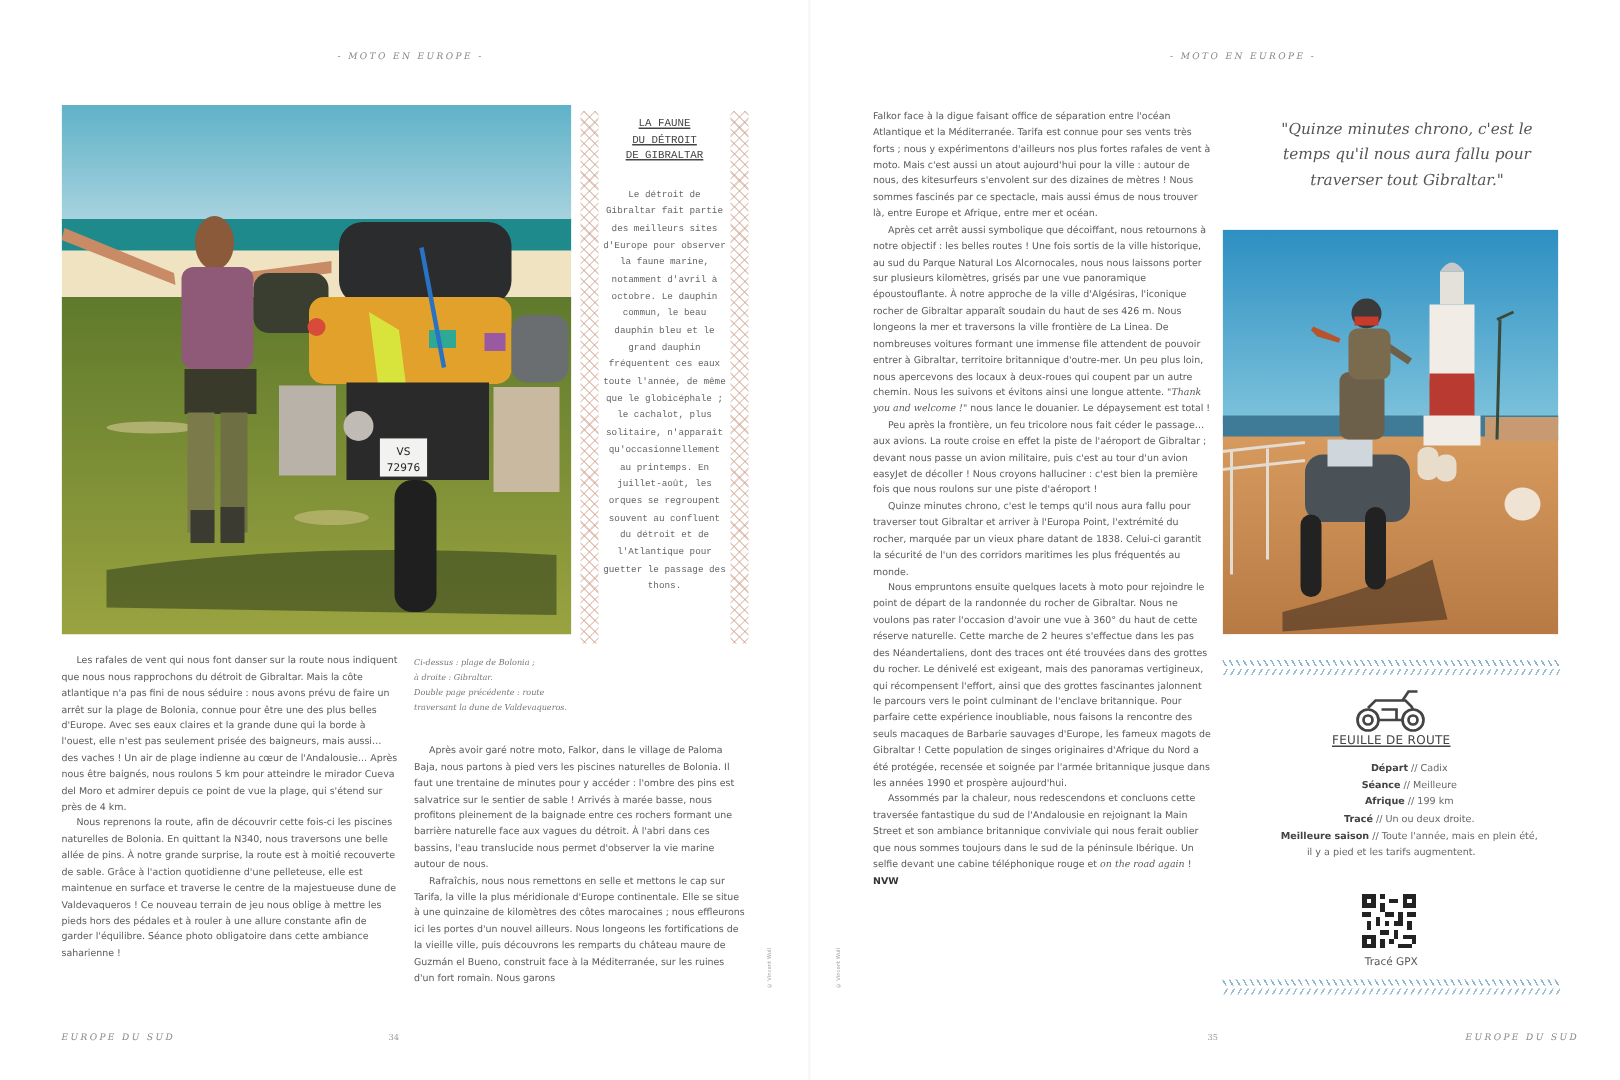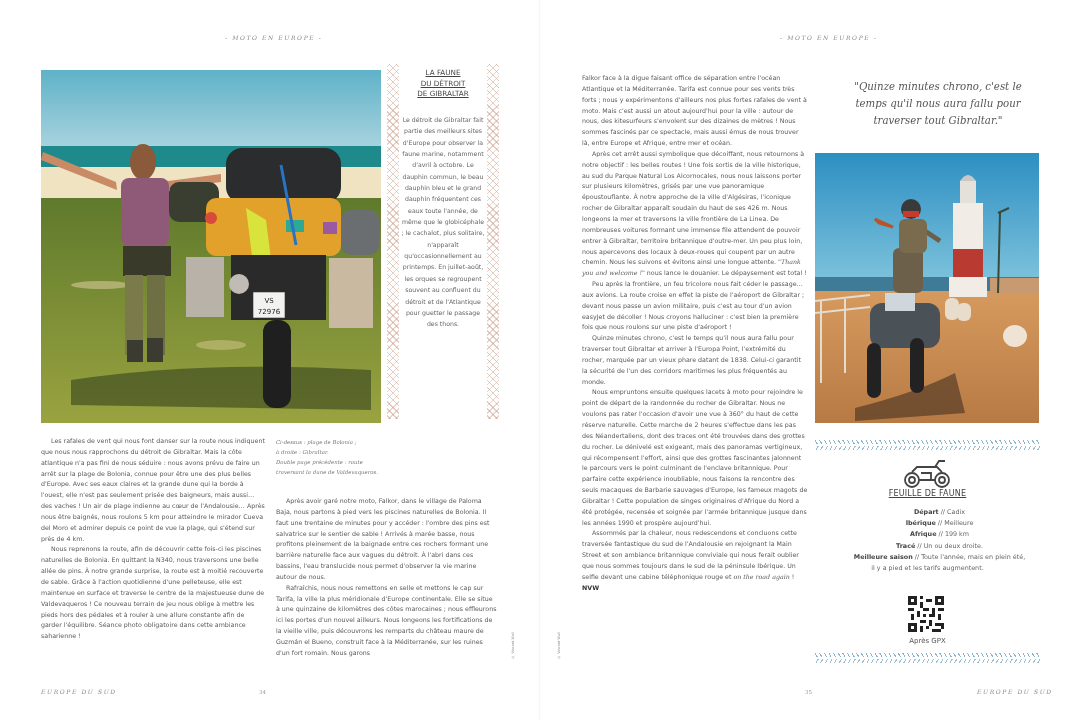--- a/index.html
+++ b/index.html
@@ -18,21 +18,21 @@
   .footer-label { position:absolute; top:688px; font-family:"DejaVu Serif", serif; font-style:italic;
                   font-size:6px; letter-spacing:1.6px; color:#888; text-transform:uppercase; }
   .photo { position:absolute; overflow:hidden; }
   .body-text { position:absolute; font-size:6.3px; line-height:10.85px; color:#5a5a5a; text-align:left; }
   .body-text p { margin:0; text-indent:10px; }
   .body-text p.noindent { text-indent:0; }
   .body-text i { font-family:"DejaVu Serif", serif; }
   .caption { position:absolute; font-family:"DejaVu Serif", serif; font-style:italic; font-size:5.4px;
              line-height:10px; color:#777; }
   .caption div { white-space:nowrap; }
-  .sidebar-box { position:absolute; left:387px; top:64px; width:112px; height:355px; }
+  .sidebar-box { position:absolute; left:387px; top:74px; width:112px; height:355px;font-family:Liberation Mono, monospace; }
   .sidebar-border { position:absolute; top:0; width:12px; height:100%;
     background:
       repeating-linear-gradient(45deg, transparent 0 2px, rgba(205,160,140,.55) 2px 3px, transparent 3px 5px),
       repeating-linear-gradient(-45deg, transparent 0 2px, rgba(205,160,140,.45) 2px 3px, transparent 3px 5px); }
   .sidebar-border.l { left:0; }
   .sidebar-border.r { right:0; }
   .sidebar-title { position:absolute; left:14px; width:84px; top:4px; text-align:center; font-size:7.2px;
                    line-height:10.5px; color:#444; text-decoration:underline; font-weight:normal; }
   .sidebar-text { position:absolute; left:14px; width:84px; top:50px; text-align:center; font-size:6.2px;
                   line-height:11.35px; color:#666; }
@@ -225,24 +225,24 @@
     <g fill="none" stroke="#444" stroke-width="1.8">
       <circle cx="11" cy="23" r="7"></circle>
         <circle cx="11" cy="23" r="3"></circle>
       <circle cx="41" cy="23" r="7"></circle>
         <circle cx="41" cy="23" r="3"></circle>
       <path d="M11 15 L16 10 L36 10 L40 14 L41 16"></path>
       <path d="M18 23 L34 23 M20 16 L30 16 L30 23"></path>
       <path d="M34 10 L38 4 L44 4"></path>
     </g>
   </svg>
-  <div class="route-title">FEUILLE DE FAUNE</div>
+  <div class="route-title">FEUILLE DE ROUTE</div>
   <div class="route-list">
     <div><b>Départ</b><span> // </span><span>Cadix</span></div>
-    <div><b>Ibérique</b><span> // </span><span>Meilleure</span></div>
+    <div><b>Séance</b><span> // </span><span>Meilleure</span></div>
     <div><b>Afrique</b><span> // </span><span>199 km</span></div>
     <div><b>Tracé</b><span> // </span><span>Un ou deux droite.</span></div>
     <div><b>Meilleure saison</b><span> // </span><span>Toute l'année, mais en plein été,</span></div>
     <div>il y a pied et les tarifs augmentent.</div>
   </div>
 </div>
 
 <div class="qr">
   <svg width="36" height="36" viewBox="0 0 12 12" shape-rendering="crispEdges">
     <rect width="12" height="12" fill="#fff"></rect>
@@ -270,15 +270,15 @@
         <rect x="8" y="11" width="3" height="1"></rect>
       <rect x="11" y="9" width="1" height="2"></rect>
     </g>
     <g fill="#fff">
         <rect x="1" y="1" width="1" height="1"></rect>
         <rect x="10" y="1" width="1" height="1"></rect>
         <rect x="1" y="10" width="1" height="1"></rect>
       </g>
   </svg>
 </div>
-<div class="gpx-label">Après GPX</div>
+<div class="gpx-label">Tracé GPX</div>
 
 <div class="wave-band" style="top:653px;"></div>
 
 </body></html>

